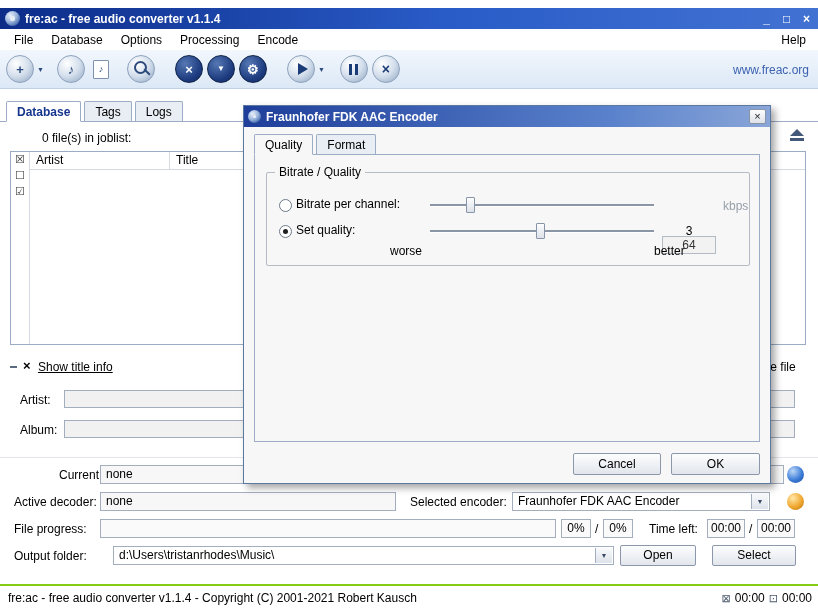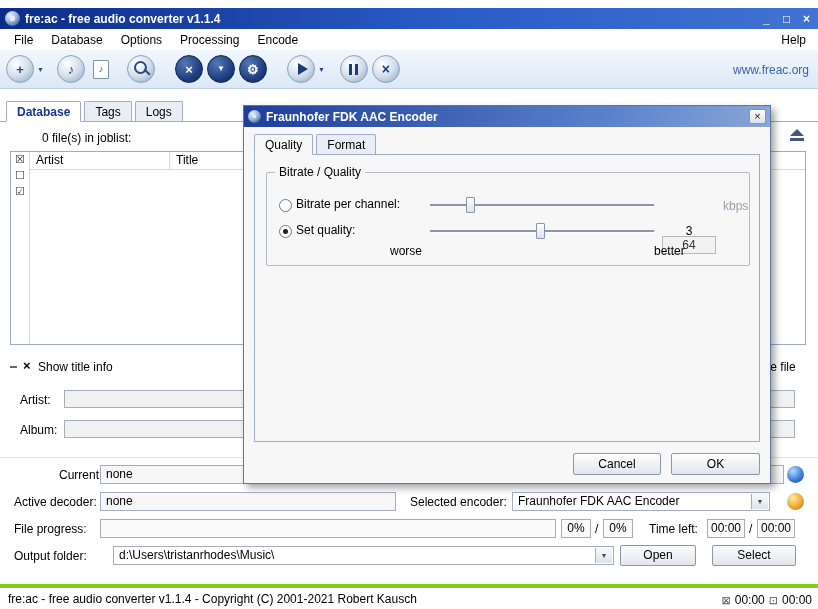--- a/index.html
+++ b/index.html
@@ -57,39 +57,39 @@
   .table{position:absolute;left:10px;top:151px;width:796px;height:194px;border:1px solid #9cacc4;background:#fff;box-sizing:border-box;}
   .tbl-leftcol{position:absolute;left:0;top:0;bottom:0;width:18px;border-right:1px solid #d4dae2;display:flex;flex-direction:column;align-items:center;}
   .tbl-chk{height:16px;line-height:15px;font-size:11px;color:#333;cursor:default;}
   .tbl-header{position:absolute;left:19px;top:0;right:0;height:17px;border-bottom:1px solid #d4dae2;display:flex;}
   .tbl-hcell{border-right:1px solid #d4dae2;padding:1px 0 0 6px;height:100%;box-sizing:border-box;}
   .w-artist{width:140px;} .w-title{width:330px;}
 
   
   .dash-icon{position:absolute;left:10px;top:366px;width:7px;height:2px;background:#5a6a80;}
   .xicon{position:absolute;left:23px;top:358px;font-weight:bold;font-size:13px;}
-  .showinfo-label{position:absolute;left:38px;top:360px;}
+  .showinfo-label{position:absolute;left:38px;top:360px;text-decoration:underline;}
   .clipped{position:absolute;left:767px;top:360px;}
   .lbl{position:absolute;}
   .field{position:absolute;border:1px solid #a2aebe;background:#f1f1f1;height:18px;box-sizing:border-box;}
 
   .hr1{position:absolute;left:0;right:0;top:457px;border-top:1px solid #e2e6ec;}
 
   
   .sfield{position:absolute;height:19px;border:1px solid #a2aebe;background:#f7f7f7;box-sizing:border-box;line-height:17px;padding-left:5px;overflow:hidden;}
   .combo{position:absolute;height:19px;border:1px solid #a2aebe;background:#fff;box-sizing:border-box;line-height:17px;padding-left:5px;overflow:hidden;}
   .combo-arrow{position:absolute;right:1px;top:1px;bottom:1px;width:16px;background:linear-gradient(#f8fafc,#dde3ea);border-left:1px solid #a2aebe;display:flex;align-items:center;justify-content:center;font-size:7px;color:#3c4c64;}
   .pbox{position:absolute;height:19px;border:1px solid #a2aebe;background:#fafafa;box-sizing:border-box;line-height:17px;text-align:center;}
   .btn{position:absolute;height:21px;background:linear-gradient(#fcfdfe,#e2e6ec);border:1px solid #8c98aa;border-radius:2px;text-align:center;line-height:19px;box-sizing:border-box;cursor:default;}
   .sphere{position:absolute;width:17px;height:17px;border-radius:50%;}
   .sphere-blue{background:radial-gradient(circle at 35% 30%,#bcd8f8,#3e7ed8 55%,#1a4a9c);}
   .sphere-orange{background:radial-gradient(circle at 35% 30%,#ffe8a8,#f0a830 55%,#b87010);}
 
   
-  .statusbar{position:absolute;left:0;right:0;top:584px;height:25px;border-top:4px solid #84cc16;display:flex;align-items:center;padding:0 8px;box-sizing:border-box;background:#fff;}
+  .statusbar{position:absolute;left:0;right:0;top:584px;height:25px;border-top:2px solid #84cc16;display:flex;align-items:center;padding:0 8px;box-sizing:border-box;background:#fff;}
   .status-times{position:absolute;right:6px;top:0;height:24px;display:flex;align-items:center;gap:4px;}
   .stat-icon{font-size:11px;color:#4c5a6e;}
 
   
   .dialog{position:absolute;left:243px;top:105px;width:528px;height:379px;background:#f7f7f7;border:1px solid #5a78a0;box-shadow:4px 4px 7px rgba(0,0,0,.35);z-index:10;box-sizing:border-box;}
   .dlg-titlebar{position:absolute;top:0;left:0;right:0;height:21px;background:linear-gradient(90deg,#1e3e9a,#5a82cc 70%,#8aa6d8);display:flex;align-items:center;padding:0 4px;color:#fff;}
   .dlg-title{font-weight:bold;margin-left:5px;flex:1;}
   .dlg-close{width:17px;height:15px;background:linear-gradient(#fdfdfe,#dde2e8);border:1px solid #8894a8;border-radius:2px;color:#222;font-size:11px;line-height:13px;text-align:center;box-sizing:border-box;cursor:default;}
   .dlg-tabstrip{position:absolute;top:28px;left:10px;display:flex;z-index:2;}
   .dlg-tab{padding:3px 10px 2px;border:1px solid #9cacc4;border-bottom:none;background:#e9eef5;margin-right:3px;border-radius:2px 2px 0 0;}

